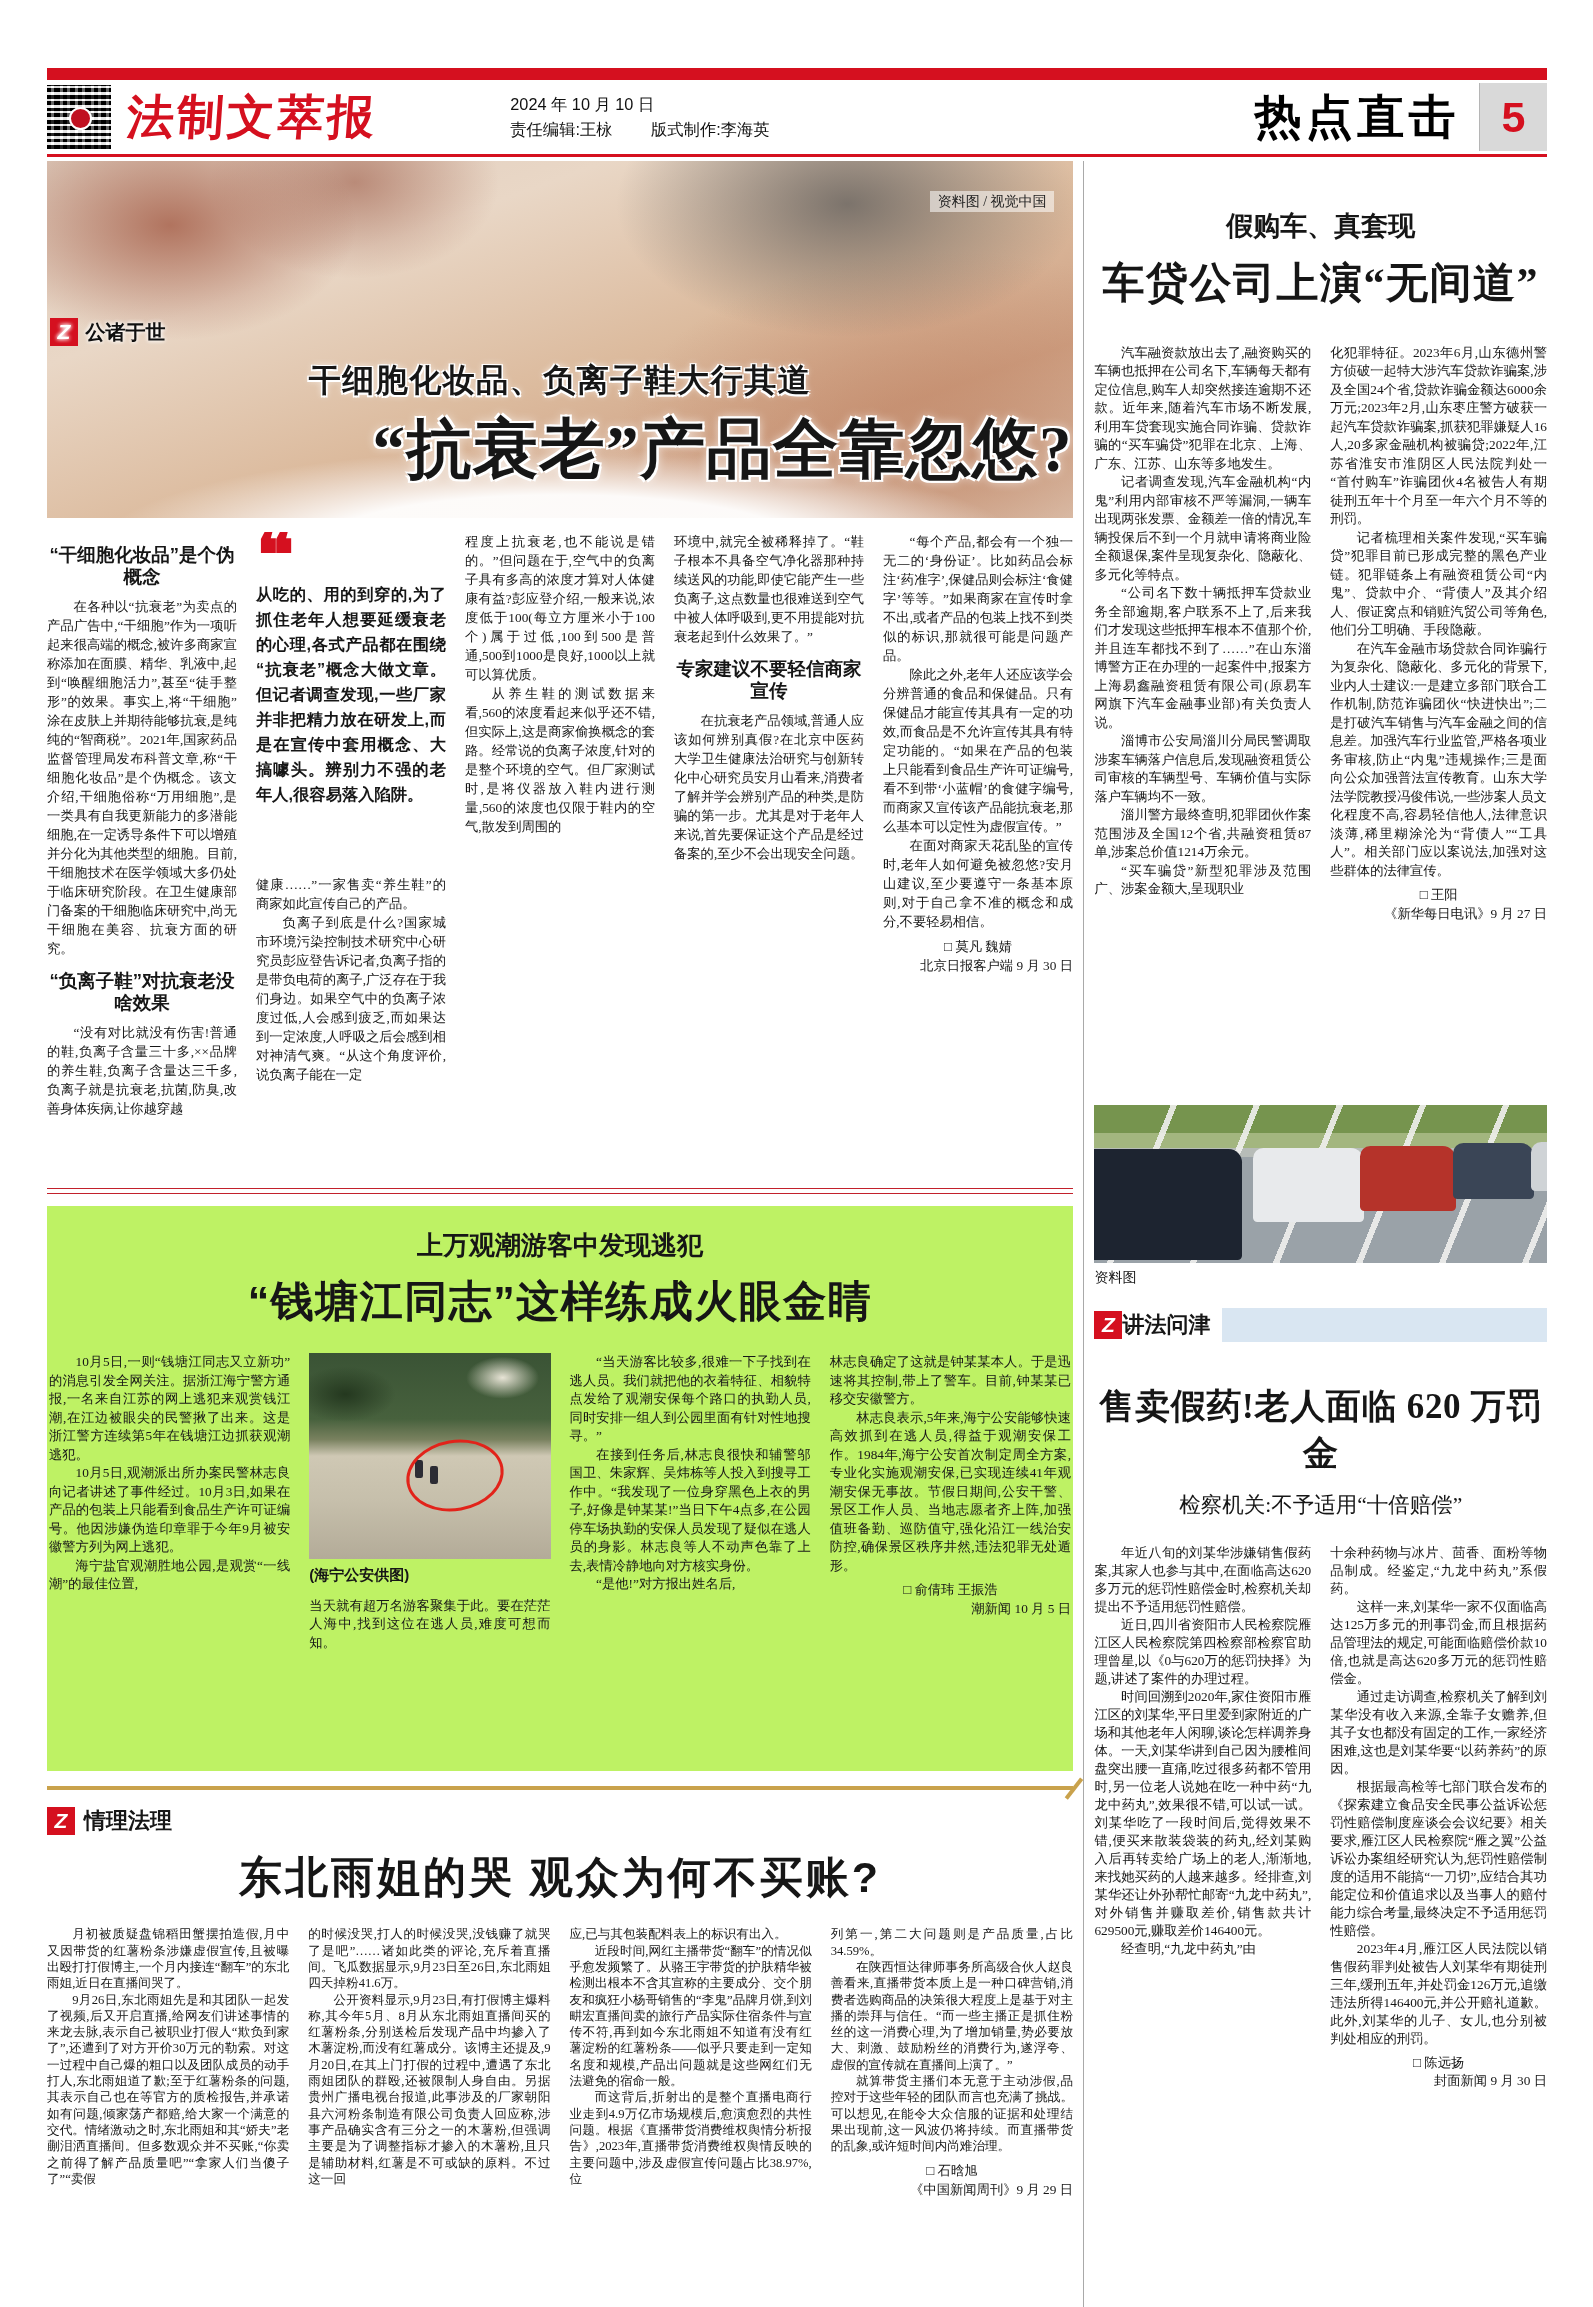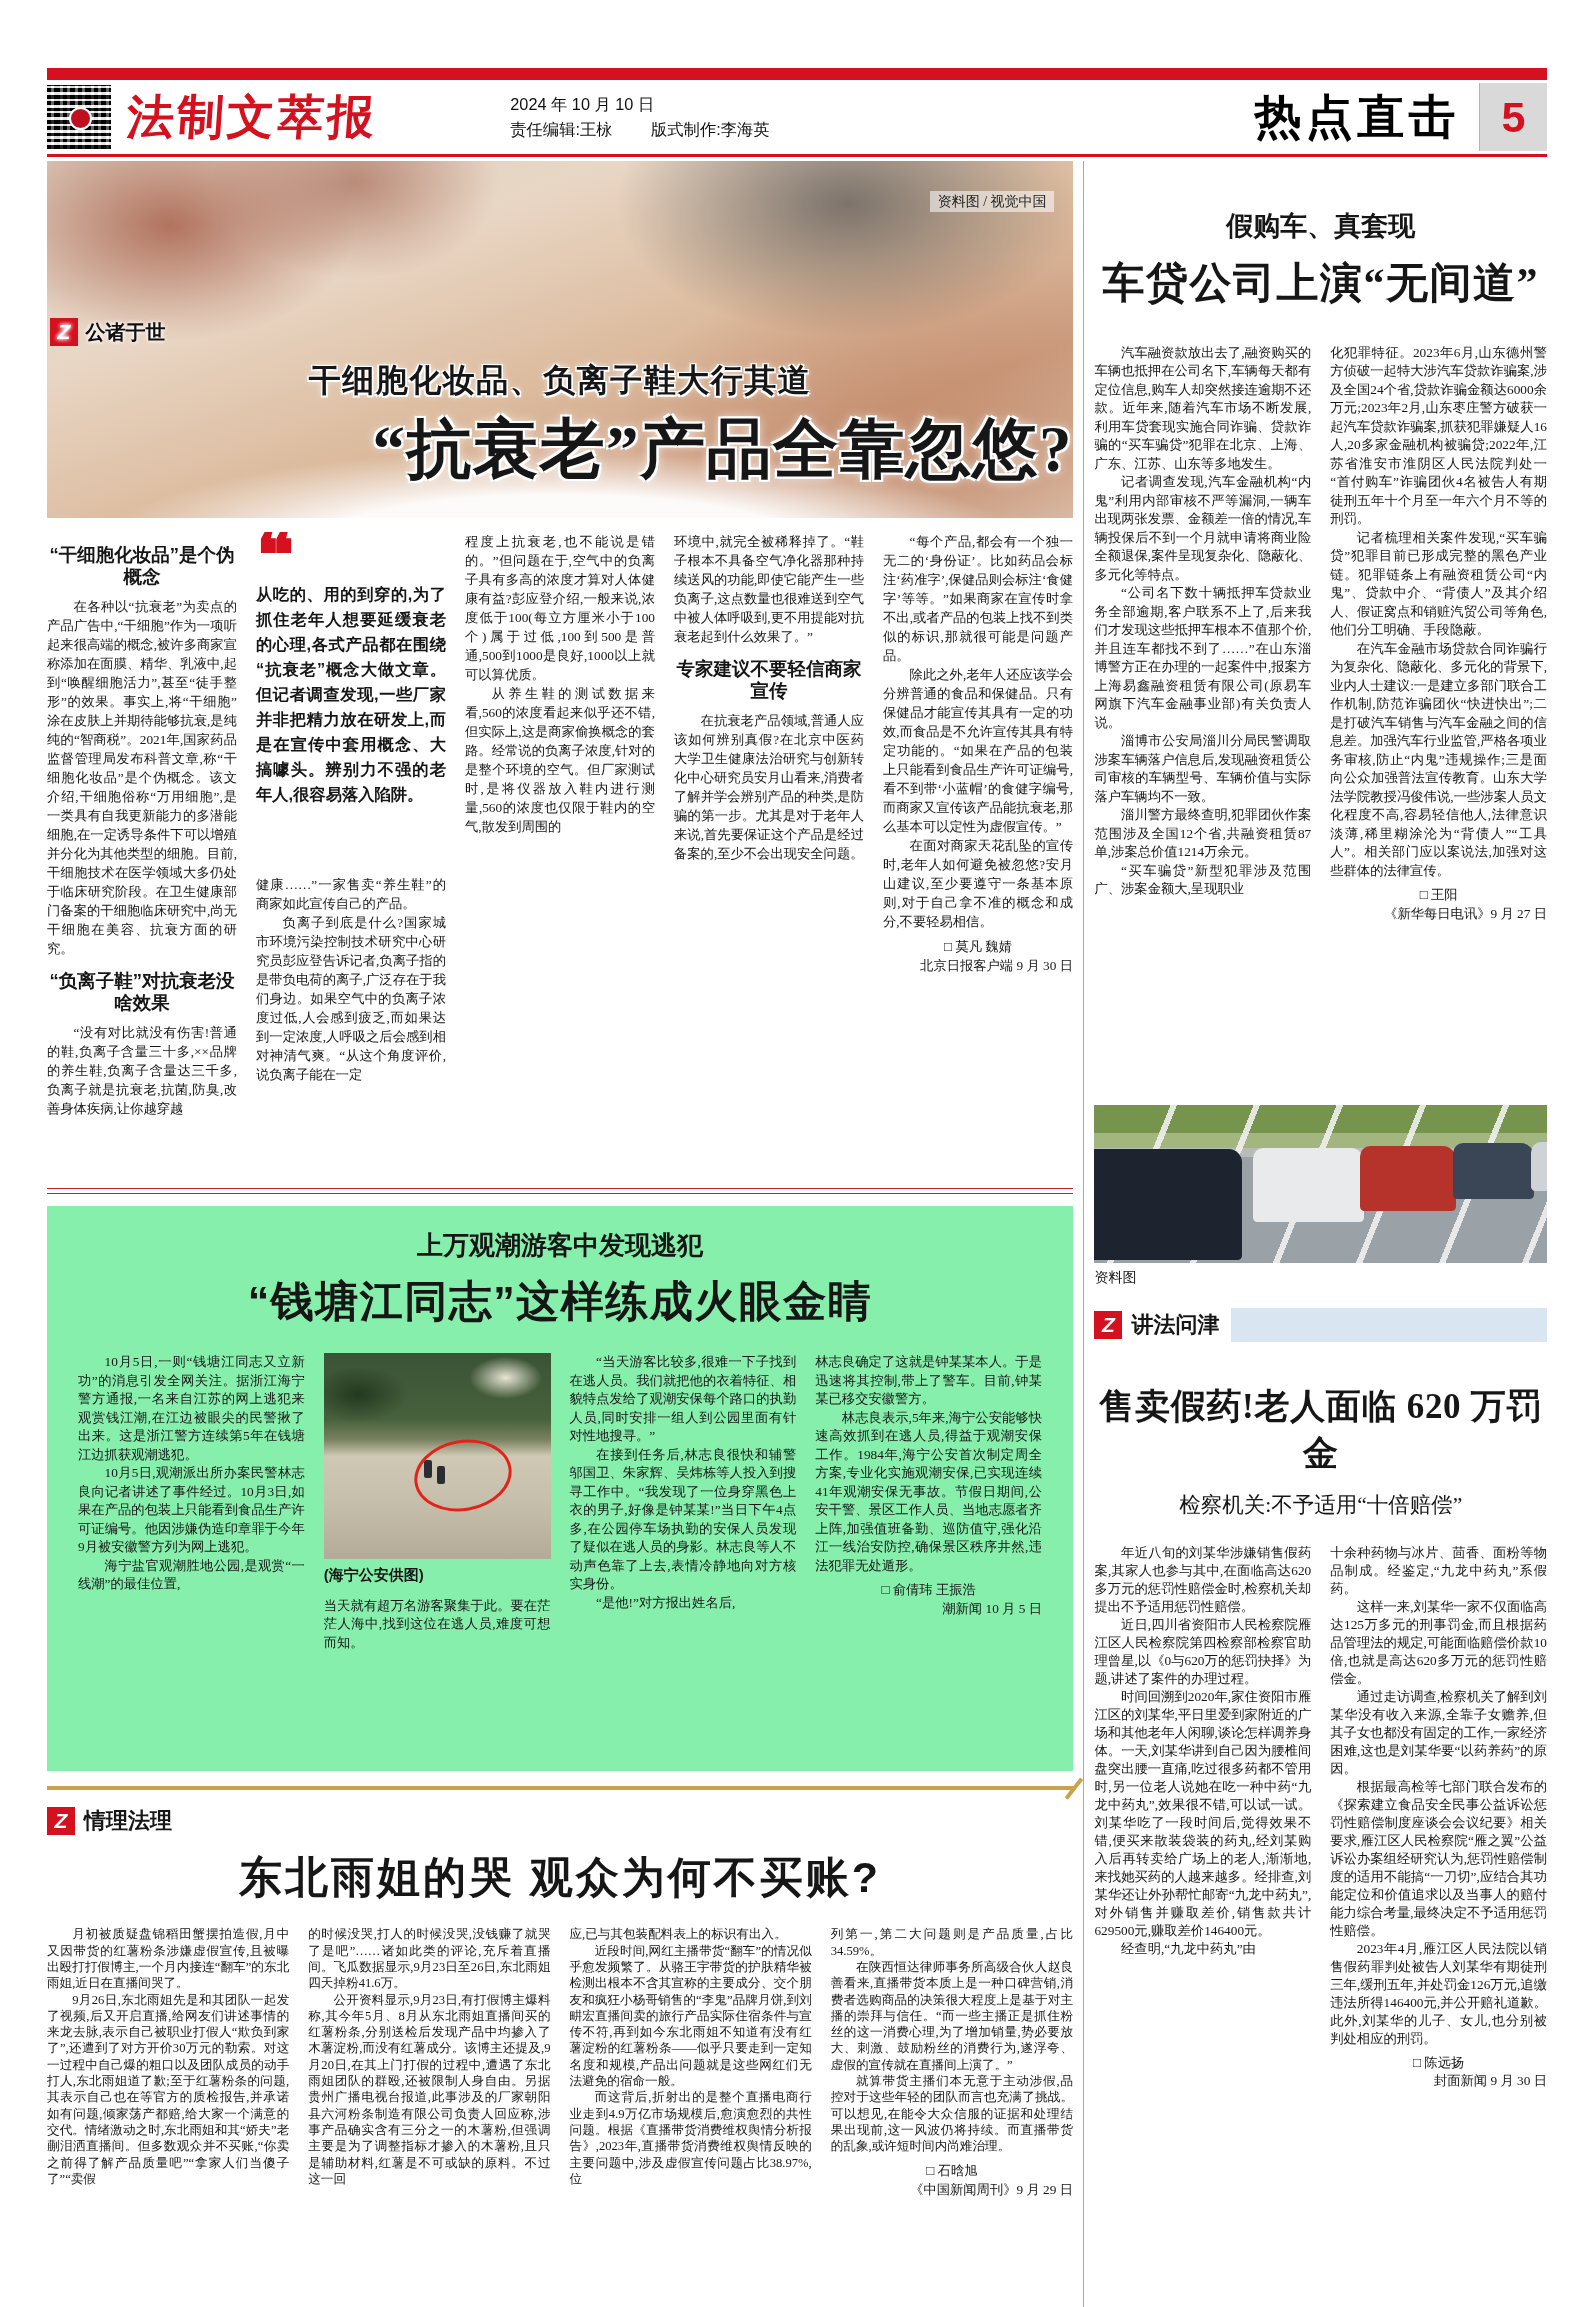--- a/index.html
+++ b/index.html
@@ -69,21 +69,21 @@
       font-weight:900;font-size:65px;letter-spacing:1.5px;
       text-shadow:2.2px 2.2px 0 #fff,-2.2px -2.2px 0 #fff,2.2px -2.2px 0 #fff,-2.2px 2.2px 0 #fff,0 0 10.4px #fff;}
   .lead-cols{margin-top:13.3px;height:637px;font-size:13.3px;line-height:19px;}
   .qmark{color:#d5101f;font-size:71px;line-height:47px;font-weight:bold;font-family:"DejaVu Serif",serif;text-indent:0;}
   .lead-intro{font-family:"Liberation Sans","DejaVu Sans",sans-serif;font-weight:bold;font-size:16.3px;line-height:25px;
       margin:3px 0 68px;text-align:justify;}
 
   .sep-red{margin-top:19px;height:6px;border-top:1.5px solid #c2202b;border-bottom:1.5px solid #c2202b;}
 
   
-  .tide{background:#86efac;margin-top:12px;padding:22px 31px 15px;}
+  .tide{background:#bef264;margin-top:12px;padding:22px 2px 15px;}
   .tide-kicker{text-align:center;font-family:"Liberation Sans","DejaVu Sans",sans-serif;font-weight:bold;font-size:26px;}
   .tide-headline{text-align:center;font-family:"Liberation Sans","DejaVu Sans",sans-serif;font-weight:900;font-size:43px;
       letter-spacing:1.5px;margin-top:10.4px;}
   .tide-cols{margin-top:22px;height:403px;font-size:13.3px;line-height:18.5px;}
   .tide-photo{position:relative;height:206px;overflow:hidden;
       background:
         radial-gradient(ellipse 52px 30px at 80% 12%,#e8e4d6,transparent 70%),
         radial-gradient(ellipse 67px 37px at 15% 20%,#24381f,transparent 75%),
         linear-gradient(180deg,#3a5335 0%,#47613d 32%,#79815f 42%,#cfc8b4 50%,#c6bfab 72%,#b3ab98 100%);}
   .tide-figure{position:absolute;width:8.1px;height:18px;background:#2c2c34;border-radius:2.2px;}
@@ -110,21 +110,21 @@
   .car-cols{margin-top:33px;height:742px;font-size:13.3px;line-height:18.5px;}
   .car-photo{position:relative;margin-top:19px;height:158px;overflow:hidden;
       background:
         repeating-linear-gradient(112deg,transparent 0 71px,rgba(240,240,238,.9) 71px 77px),
         linear-gradient(180deg,#76944e 0 18%,#a3b67f 18% 27%,#b7bcb8 27% 33%,#9aa2a8 33% 100%);}
   .car-shape{position:absolute;border-radius:10.4px 13.3px 4.4px 4.4px;}
   .car-caption{font-family:"Liberation Sans","DejaVu Sans",sans-serif;font-size:14px;margin:6px 0 21px;}
 
   
   .tagrow2{display:flex;align-items:center;font-family:"Liberation Sans","DejaVu Sans",sans-serif;font-weight:bold;font-size:22px;}
-  .tagrow2 .tagtext{margin-left:9px;flex:0 0 auto;text-align:center;}
+  .tagrow2 .tagtext{flex:0 0 auto;text-align:center;}
   .bluebar{flex:1;height:34px;background:#d9e6f2;margin-left:12px;}
   .drug-headline{text-align:center;font-weight:900;font-size:35px;margin-top:41px;letter-spacing:0.7px;}
   .drug-subhead{text-align:center;font-size:21.5px;margin:13.3px 0 25px;}
   .drug-cols{height:805px;font-size:13.3px;line-height:18px;}
 </style>
 </head>
 <body>
 
 <div class="page" data-name="newspaper-page">
 

